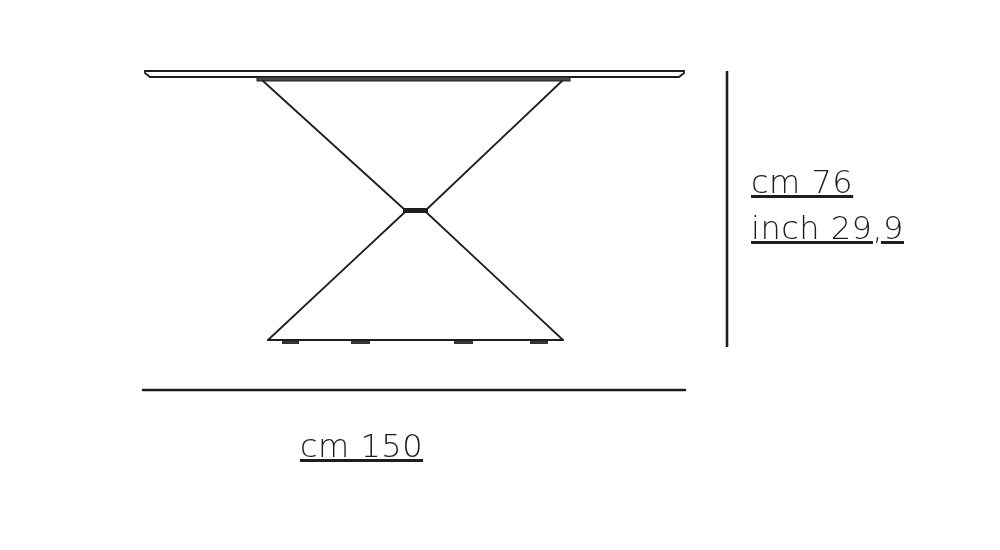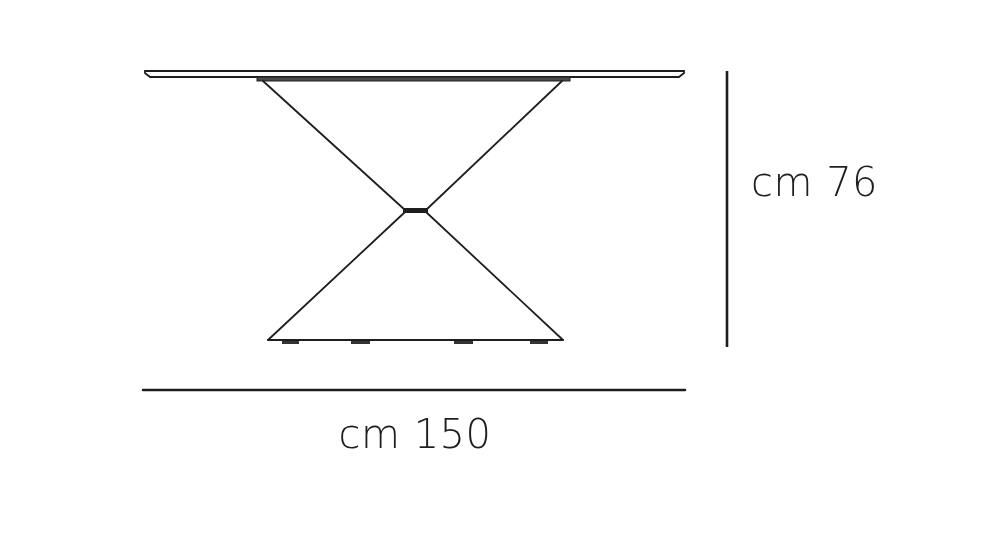--- a/index.html
+++ b/index.html
@@ -19,38 +19,38 @@
       position: absolute;
       left: 0;
       top: 0;
       width: 1000px;
       height: 550px;
     }
     .label {
       position: absolute;
       font-family: "DejaVu Sans", sans-serif;
       font-weight: 300;
-      font-size: 40px;
+      font-size: 32px;
       line-height: 46px;
       color: #1e1e1e;
       letter-spacing: 0.5px;
       white-space: nowrap;
+      text-decoration: underline;
     }
     .label span {
       display: block;
     }
     .height-label {
       left: 751px;
       top: 159px;
     }
     .width-label {
       left: 300px;
-      top: 411px;
+      top: 423px;
       width: 230px;
-      text-align: center;
     }
   </style>
 </head>
 <body>
 
 <svg class="drawing" viewBox="0 0 1000 550" xmlns="http://www.w3.org/2000/svg">
 
   <g fill="#ffffff" stroke="#1e1e1e" stroke-width="1.8" stroke-linejoin="miter">
     <polygon points="145,71 684,71 684,73 679,77 150,77 145,73"></polygon>
   </g>
@@ -81,17 +81,18 @@
     <rect x="530" y="341" width="18" height="3"></rect>
   </g>
 
   <line x1="727" y1="71" x2="727" y2="347" stroke="#1e1e1e" stroke-width="2.6"></line>
 
   <line x1="143" y1="390" x2="685" y2="390" stroke="#1e1e1e" stroke-width="2.6" stroke-linecap="round"></line>
 </svg>
 
 <div class="label height-label">
   <span>cm 76</span>
+  <span>inch 29,9</span>
 </div>
 
 <div class="label width-label">
   <span>cm 150</span>
 </div>
 
 </body></html>

